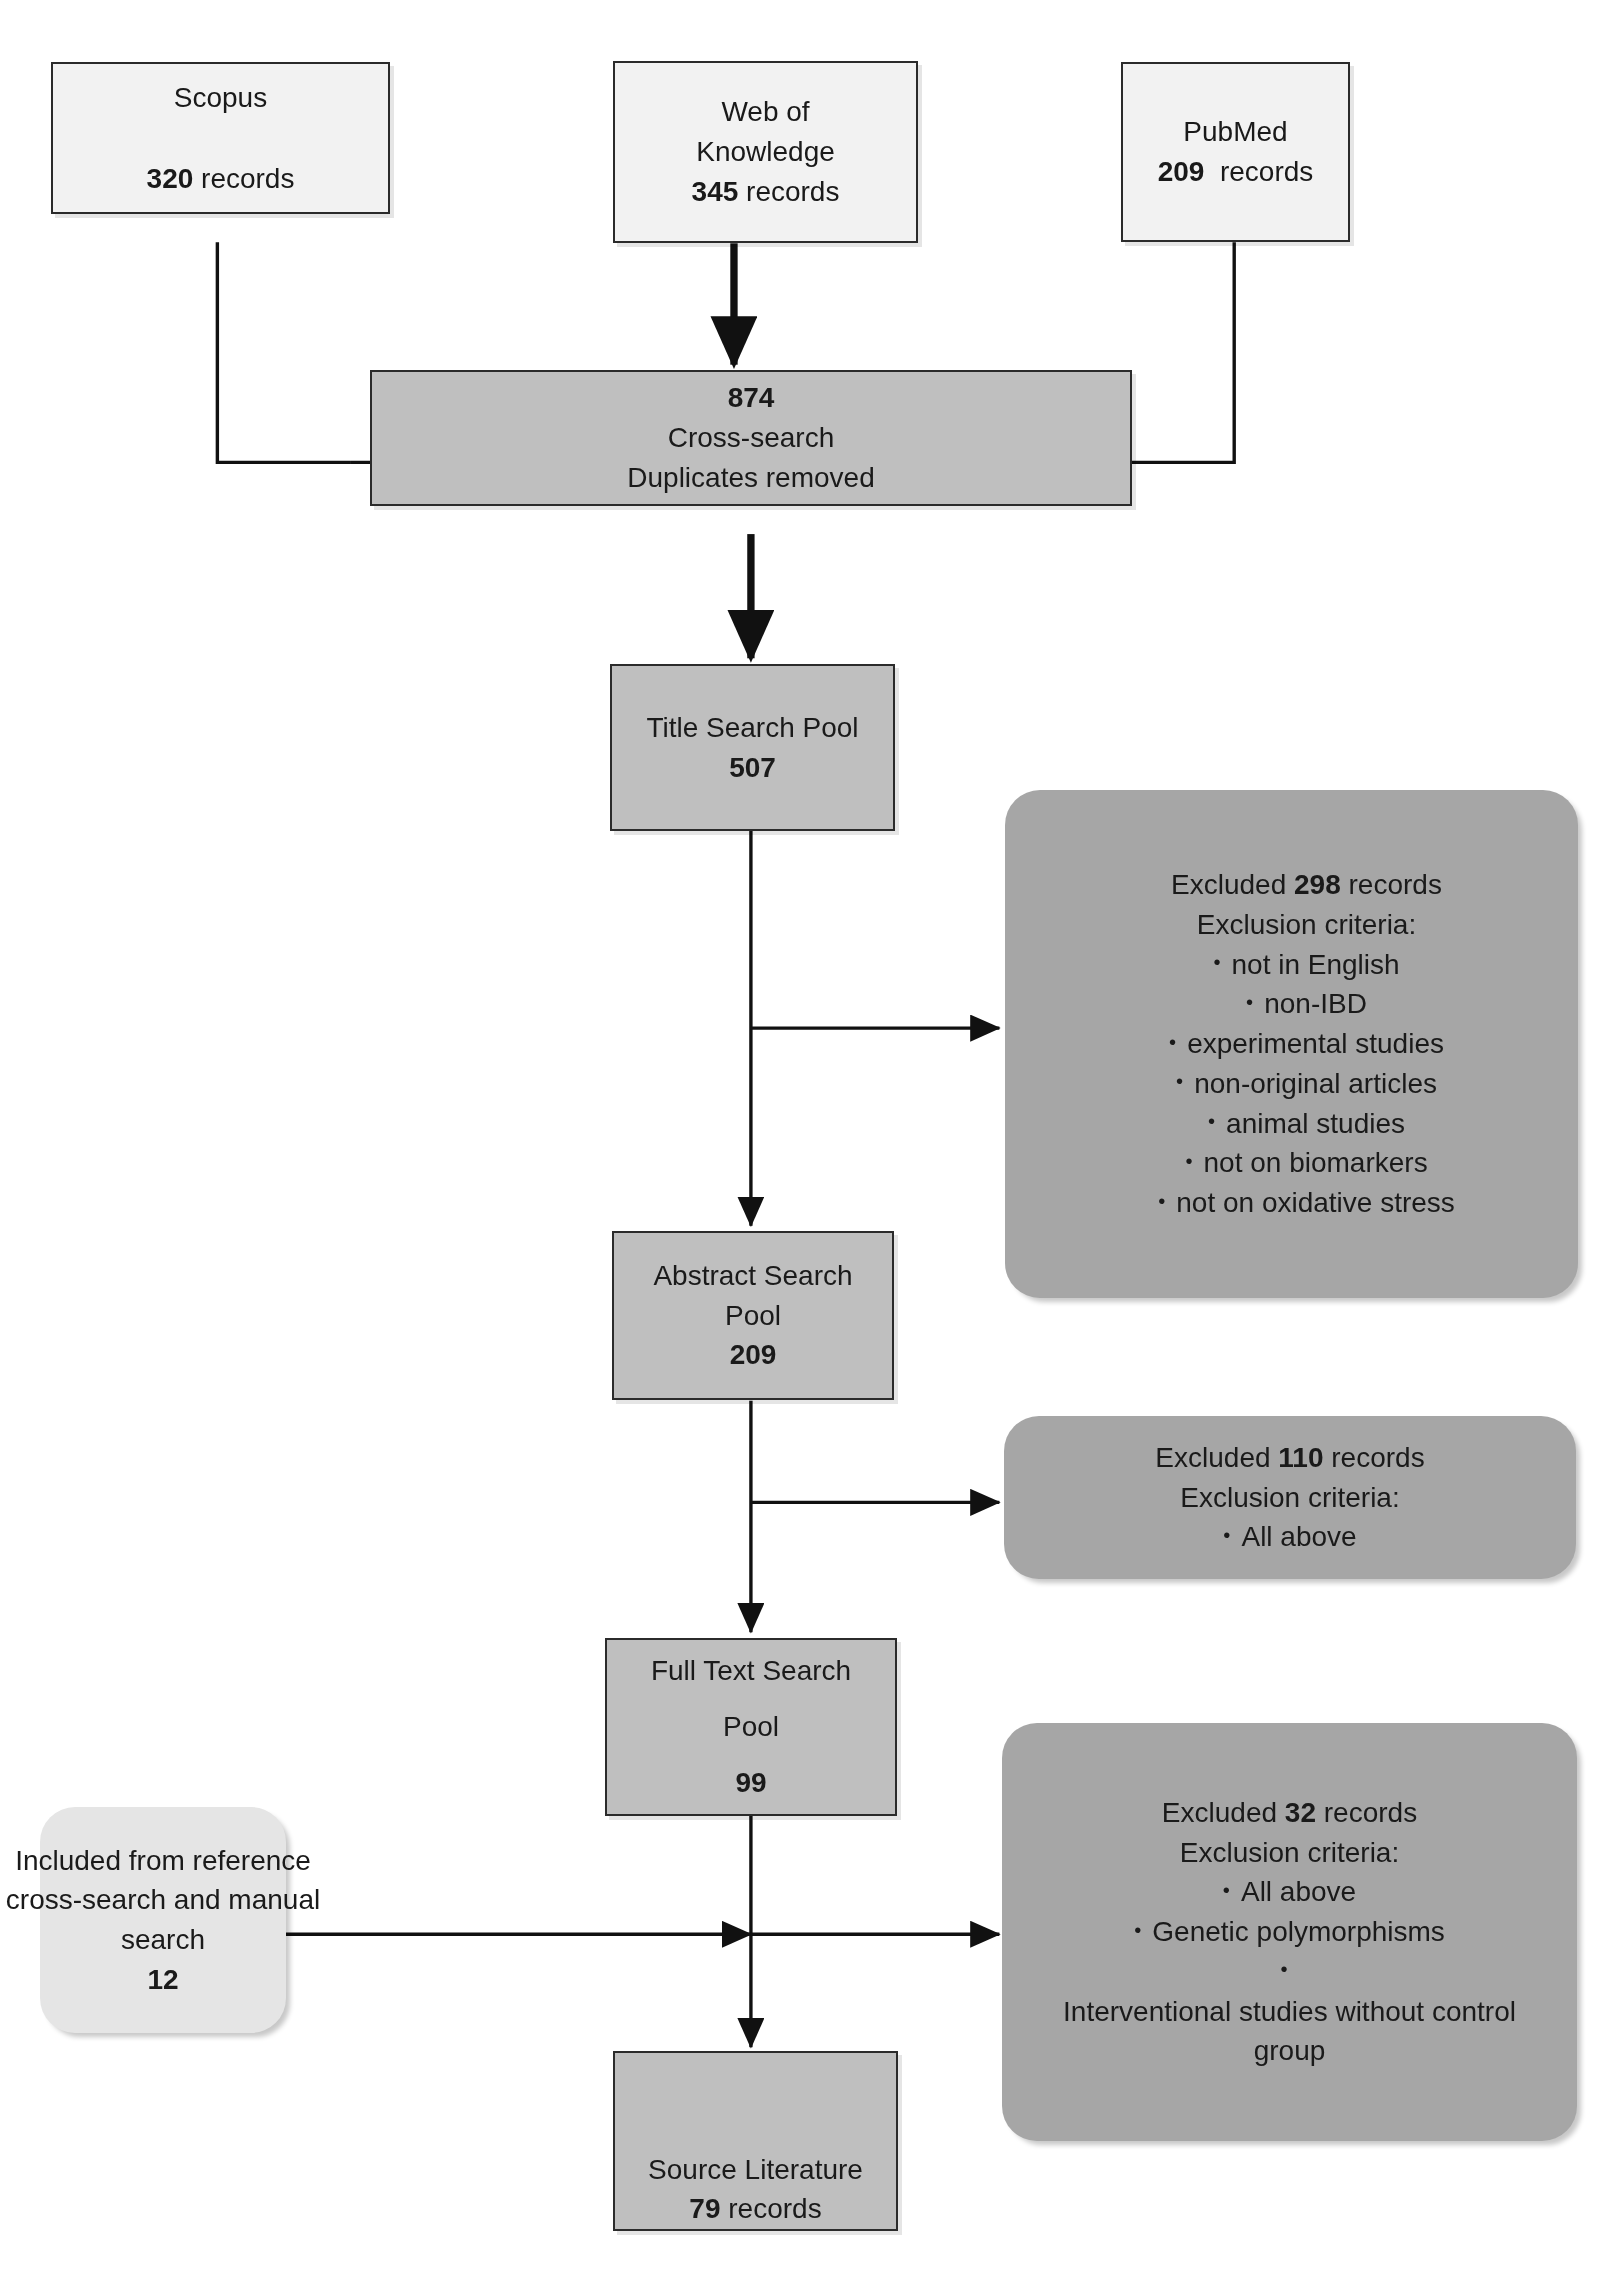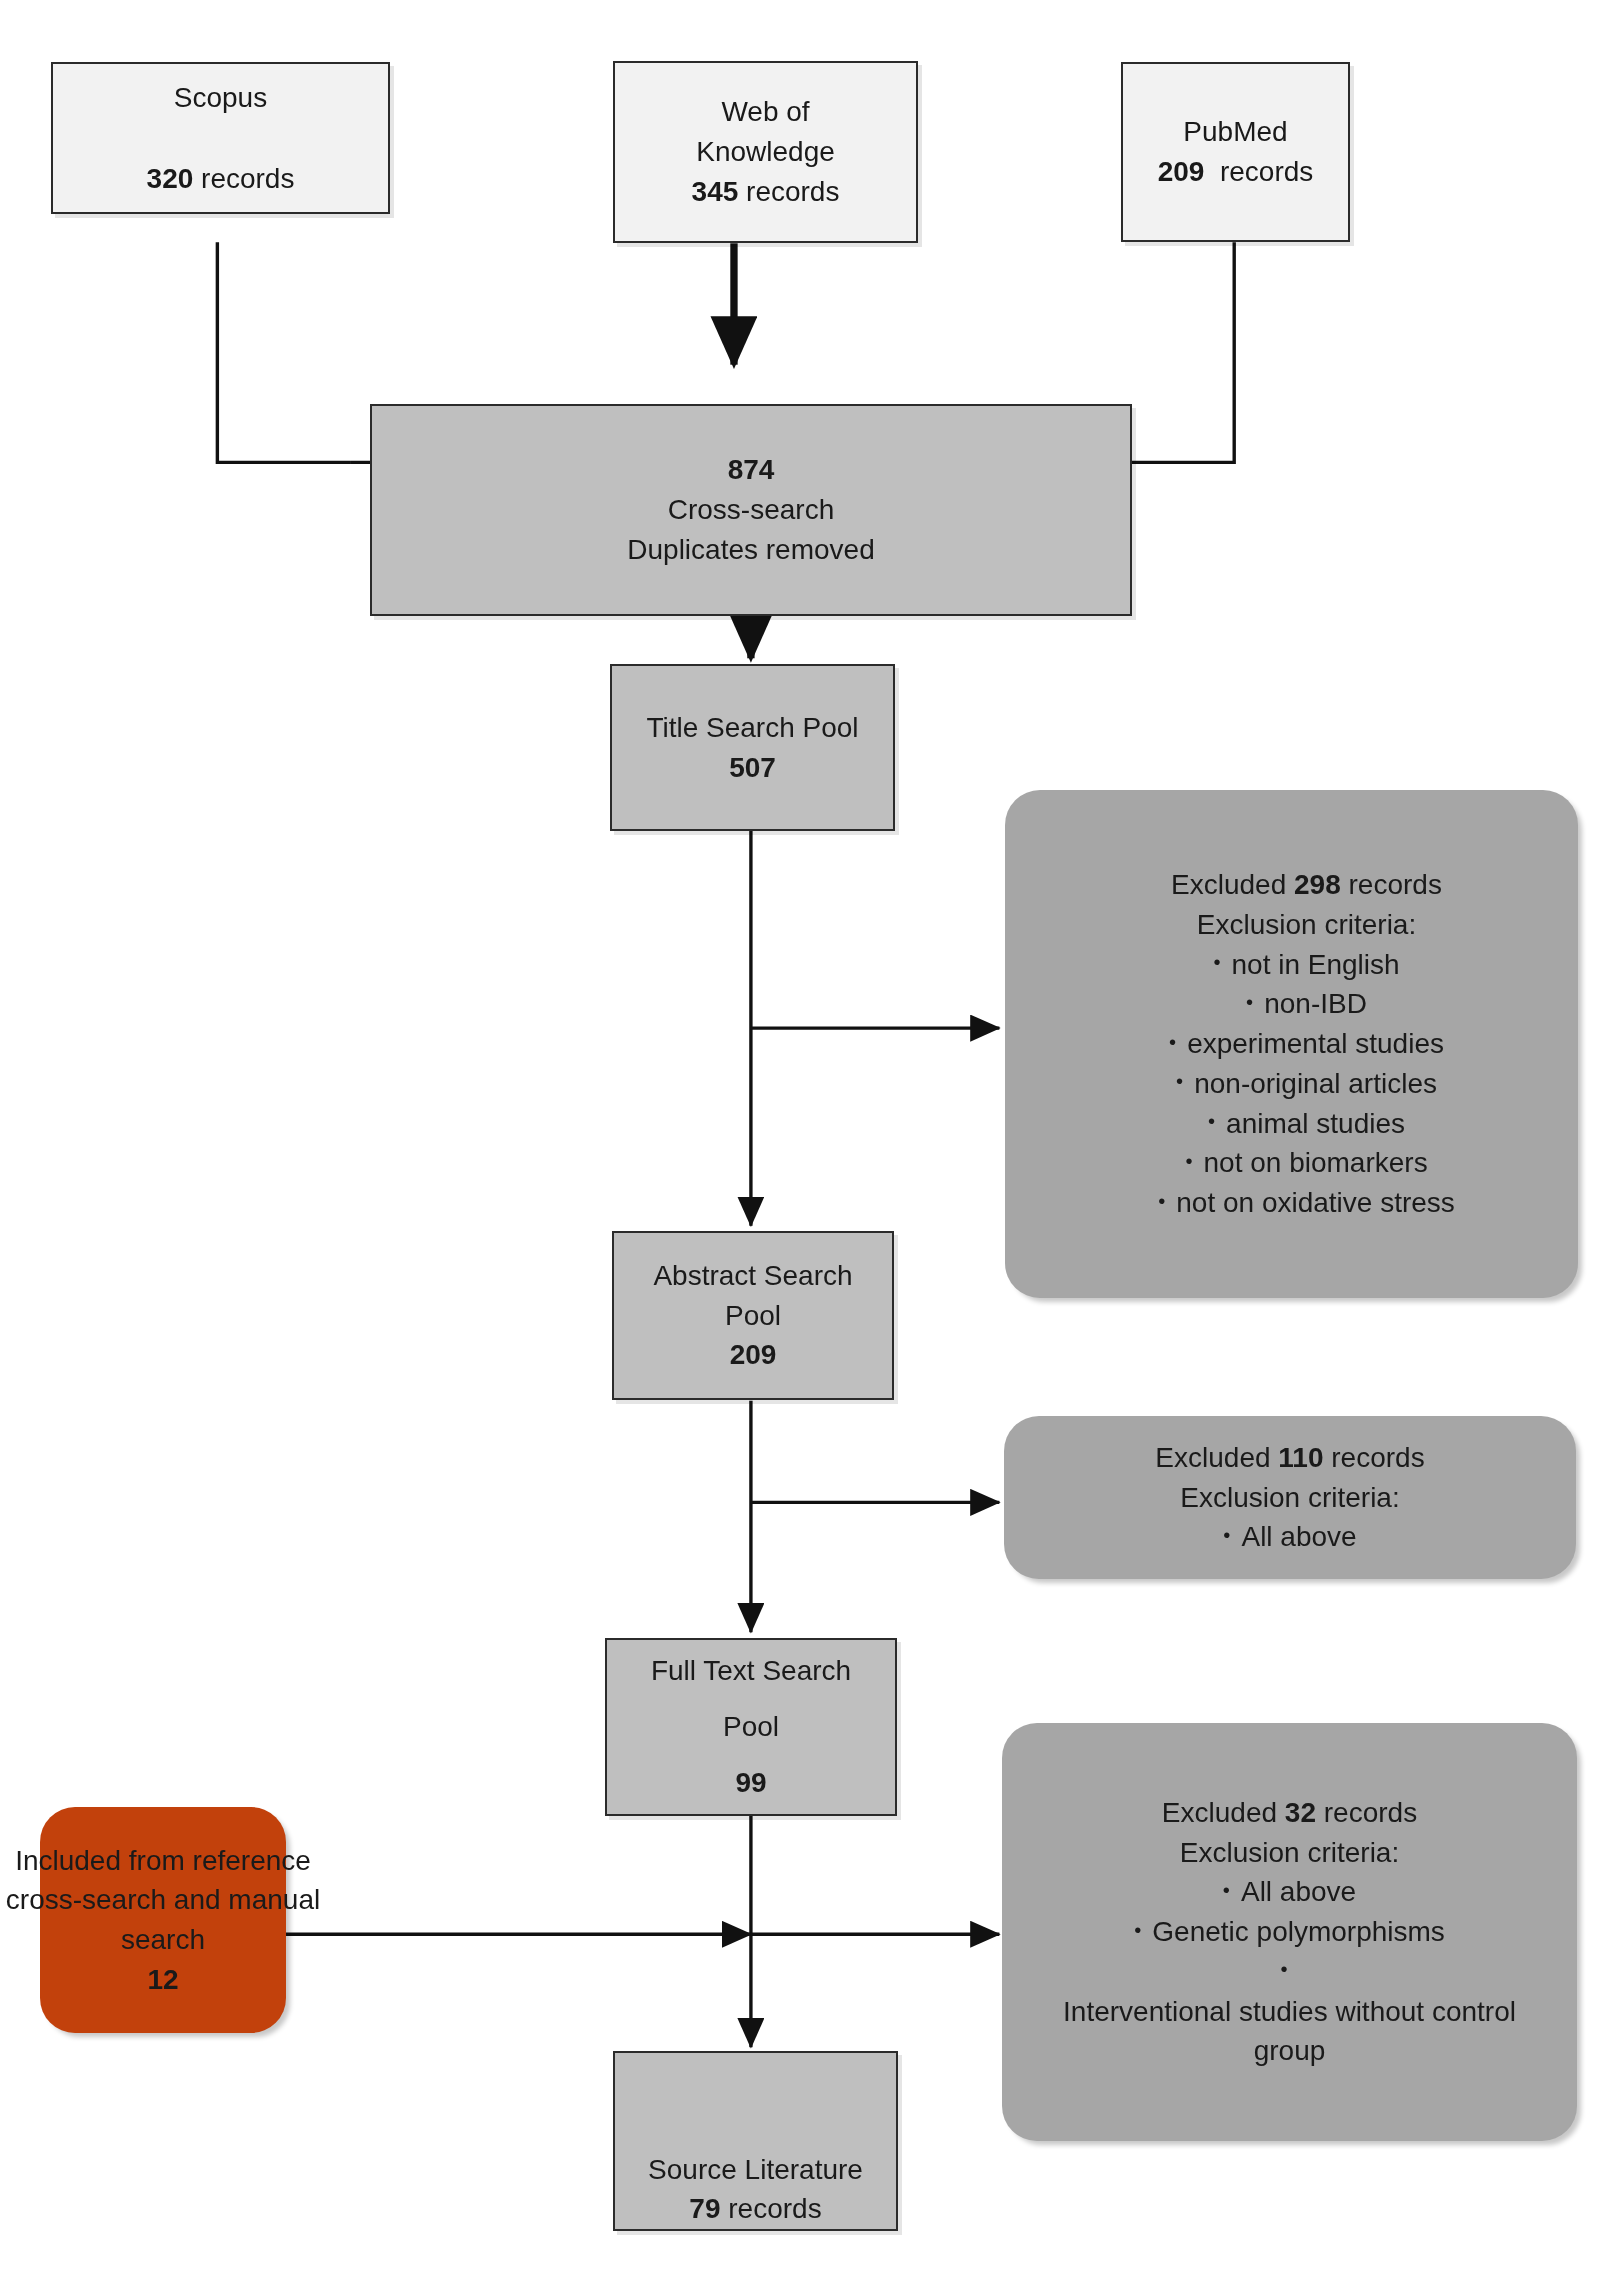--- a/index.html
+++ b/index.html
@@ -38,21 +38,21 @@
     border: 2.3px solid #2b2b2b;
     box-shadow: 4px 4px 0 0 rgba(0,0,0,0.10);
   }
   .node-excl {
     background: #a6a6a6;
     border: none;
     border-radius: 35px;
     box-shadow: 5.1px 5.1px 5.6px -1.1px rgba(0,0,0,0.22);
   }
   .node-incl {
-    background: #c2410c;
+    background: #e5e5e5;
     border: none;
     border-radius: 35px;
     box-shadow: 5.1px 5.1px 5.6px -1.1px rgba(0,0,0,0.22);
   }
   .line-row {
     display: block;
     white-space: nowrap;
   }
   .b { font-weight: bold; }
   .excl-head {
@@ -157,21 +157,21 @@
     <span class="line-row">Web of</span>
     <span class="line-row">Knowledge</span>
     <span class="line-row"><b class="b">345</b>&nbsp;<span>records</span></span>
   </div>
 
   <div class="node node-source fs-source" style="left:1121px; top:62px; width:229px; height:180px;">
     <span class="line-row">PubMed</span>
     <span class="line-row"><b class="b">209</b>&nbsp;&nbsp;<span>records</span></span>
   </div>
 
-  <div class="node node-stage fs-stage" style="left:370px; top:370px; width:762px; height:212px;margin-top:34px;">
+  <div class="node node-stage fs-stage" style="left:370px; top:370px; width:762px; height:136px;">
     <span class="line-row b">874</span>
     <span class="line-row">Cross-search</span>
     <span class="line-row">Duplicates removed</span>
   </div>
 
   <div class="node node-stage fs-stage" style="left:610px; top:664px; width:285px; height:167px;">
     <span class="line-row">Title Search Pool</span>
     <span class="line-row b">507</span>
   </div>
 

